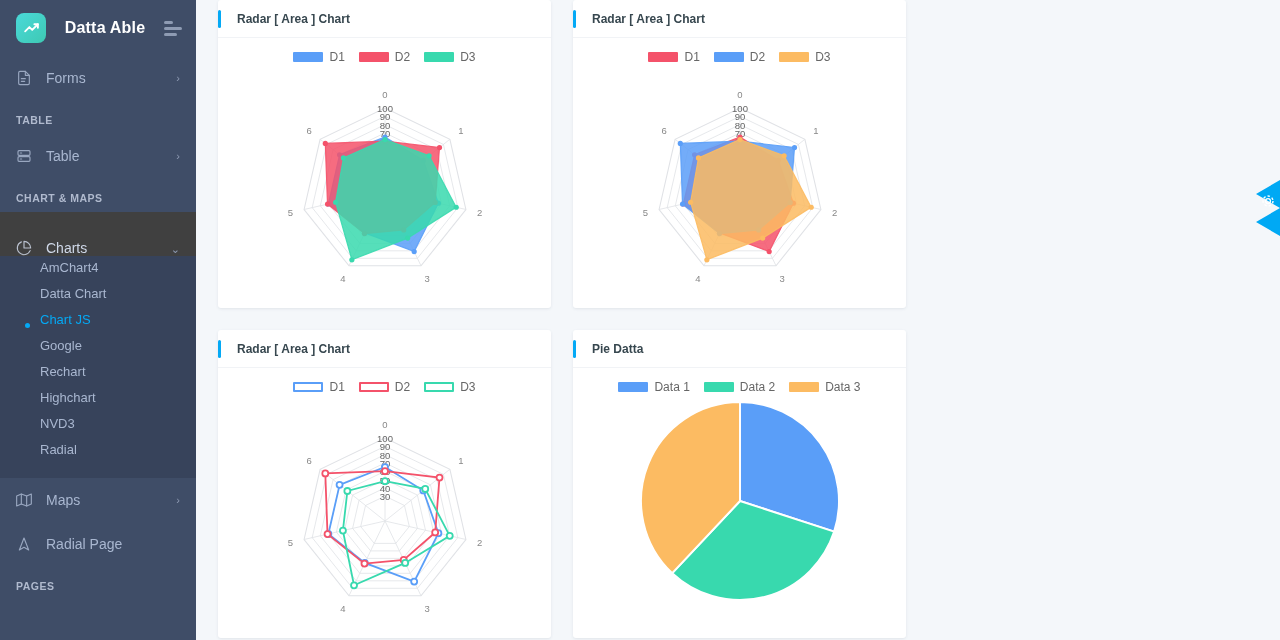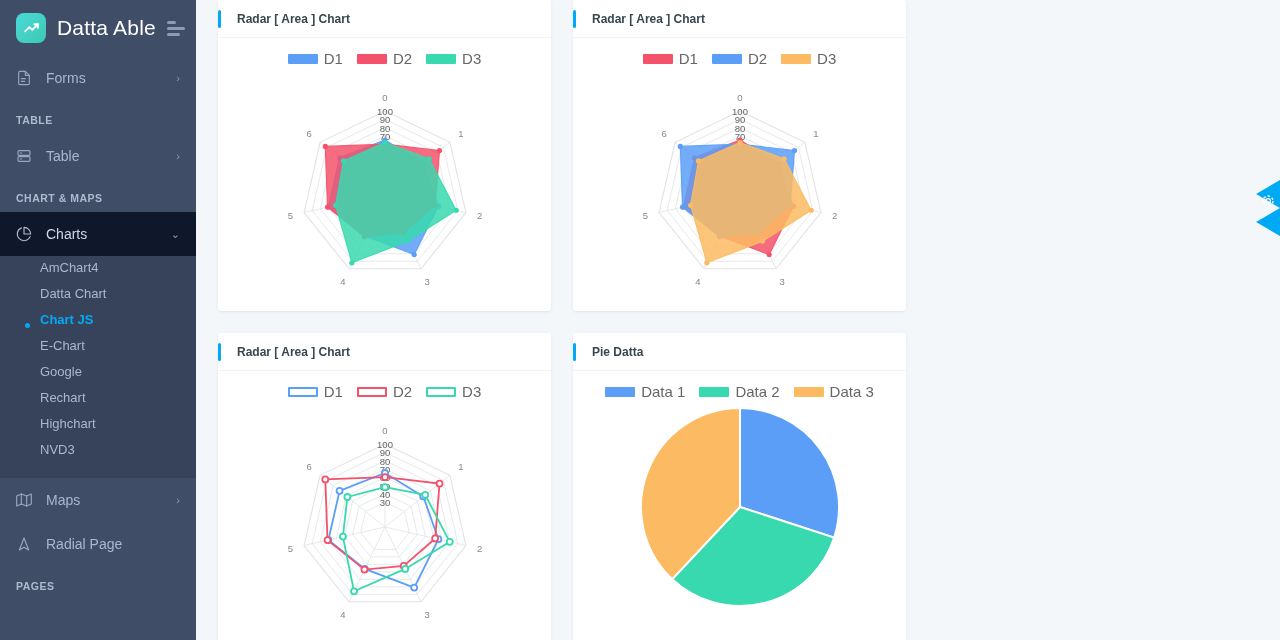--- a/index.html
+++ b/index.html
@@ -22,49 +22,49 @@
     height: 56px; display: flex; align-items: center;
     padding: 0 14px 0 16px; gap: 11px;
   }
   .brand-logo {
     width: 30px; height: 30px; border-radius: 8px;
     background: linear-gradient(135deg,#4ad9d9 0%,#3ec9b3 100%);
     display: flex; align-items: center; justify-content: center;
     flex: 0 0 auto;
   }
   .brand-name {
-    color: #fff; font-size: 21px; font-weight: 400; letter-spacing: .2px;
+    color: #fff; font-size: 16px; font-weight: 700; letter-spacing: .2px;
     flex: 1 1 auto; white-space: nowrap; text-align: center;
   }
   .burger { width: 18px; display: flex; flex-direction: column; gap: 3px; cursor: pointer; }
   .burger i { display: block; height: 3px; border-radius: 2px; background: #8e9bb3; }
   .burger i:nth-child(1) { width: 9px; }
   .burger i:nth-child(2) { width: 18px; }
   .burger i:nth-child(3) { width: 13px; }
 
   .nav-caption {
     font-size: 10.5px; font-weight: 700; letter-spacing: .5px;
     color: #b0bace; padding: 14px 16px 8px 16px; text-transform: uppercase;
   }
   .nav-item {
     display: flex; align-items: center; height: 44px;
     padding: 0 16px; gap: 13px; cursor: pointer;
     font-size: 14px; color: #a9b7d0; position: relative;
   }
   .nav-item .ico { width: 17px; height: 17px; flex: 0 0 auto; opacity: .85; display:flex; align-items:center; }
   .nav-item .lbl { flex: 1 1 auto; white-space: nowrap; }
   .nav-item .chev { font-size: 11px; color: #8e9bb3; }
-  .nav-item.active-parent { background: #0f172a; color: #cfd8e8; }
+  .nav-item.active-parent { background: #404040; color: #cfd8e8; align-items: flex-end; }
   .submenu { background: #37435b; padding: 4px 0 10px 0; }
   .sub-item {
     display: flex; align-items: flex-start; height: 26px;
     padding-left: 40px; font-size: 13px; color: #a9b7d0;
     cursor: pointer; position: relative;
   }
-  .sub-item.active { color: #04a9f5; font-weight: bold; }
+  .sub-item.active { color: #04a9f5; }
   .sub-item.active::before {
     content: ""; position: absolute; left: 25px; top: 11px;
     width: 5px; height: 5px; border-radius: 50%; background: #04a9f5;
   }
 
   
   .main {
     flex: 1 1 auto; height: 640px; background: #f4f7fa;
     padding: 0; overflow: hidden; position: relative;
   }
@@ -87,21 +87,21 @@
     border-radius: 2px; margin-right: 16px; flex: 0 0 auto;
   }
   .card-title { font-size: 12px; color: #37474f; font-weight: 700; white-space: nowrap; }
   .card-body { padding: 12px 10px 10px 10px; }
 
   
   .legend { display: flex; justify-content: center; align-items: center; gap: 14px; margin-bottom: 4px; }
   .legend-item { display: flex; align-items: center; gap: 6px; }
   .legend-box { width: 30px; height: 10px; border-radius: 1px; }
   .legend-box.hollow { background: transparent !important; border-width: 2px; border-style: solid; }
-  .legend-text { font-size: 15px; color: #666; }
+  .legend-text { font-size: 12px; color: #666; }
 
   .chart-wrap { display: flex; justify-content: center; }
 
   .right-handle {
     position: absolute; right: 0; top: 180px;
     width: 30px; height: 56px; pointer-events: none;
   }
 </style>
 </head>
 <body>
@@ -170,33 +170,33 @@
         <div class="sub-item">
           <span>AmChart4</span>
         </div>
         <div class="sub-item">
           <span>Datta Chart</span>
         </div>
         <div class="sub-item active">
           <span>Chart JS</span>
         </div>
         <div class="sub-item">
-          <span>E-Chart</span>
-        </div>
-        <div class="sub-item">
           <span>Google</span>
         </div>
         <div class="sub-item">
           <span>Rechart</span>
         </div>
         <div class="sub-item">
           <span>Highchart</span>
         </div>
         <div class="sub-item">
           <span>NVD3</span>
+        </div>
+        <div class="sub-item">
+          <span>Radial</span>
         </div>
       </div>
 
     <div class="nav-item">
       <span class="ico">
         <svg width="16" height="16" viewBox="0 0 24 24" fill="none" stroke="#a9b7d0" stroke-width="1.7" stroke-linecap="round" stroke-linejoin="round">
           <polygon points="1,6 8,3 16,6 23,3 23,18 16,21 8,18 1,21"></polygon>
           <line x1="8" y1="3" x2="8" y2="18"></line>
           <line x1="16" y1="6" x2="16" y2="21"></line>
         </svg>

